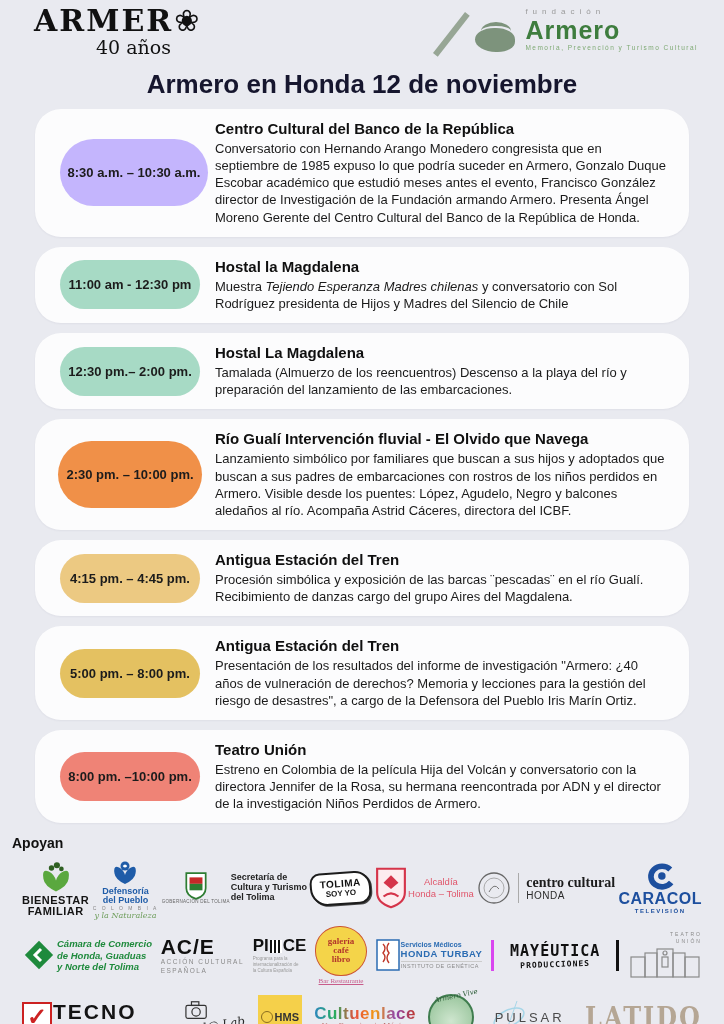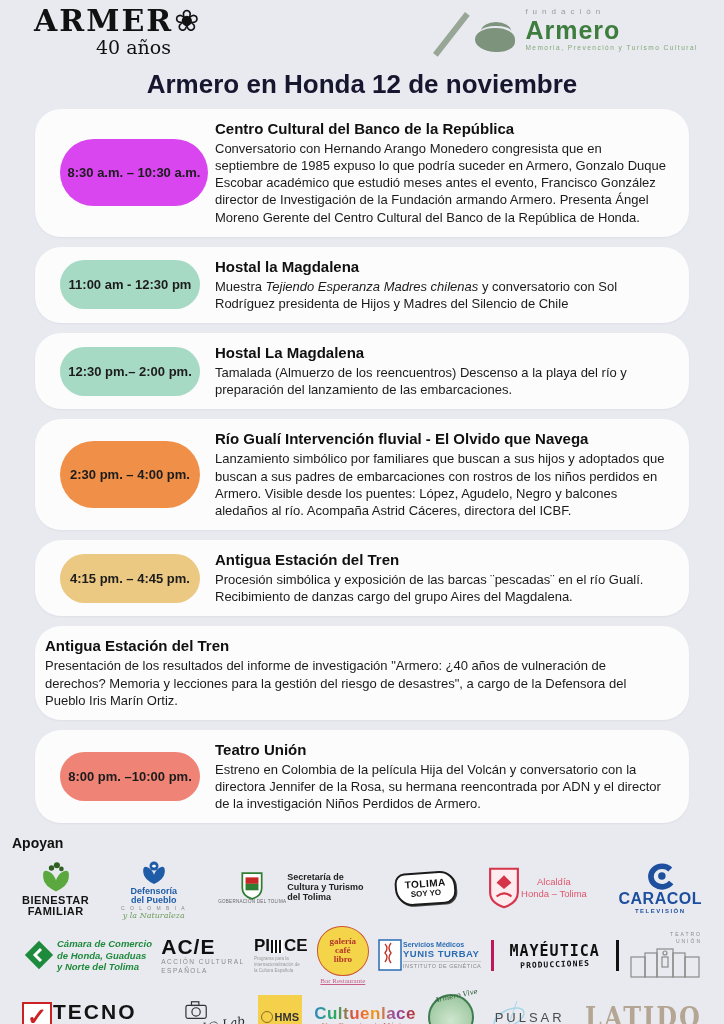--- a/index.html
+++ b/index.html
@@ -65,21 +65,21 @@
   .s-ace-sub { font-size:6.5px; color:#8a8a8a; letter-spacing:1.5px; line-height:1.3; }
   .s-pice { font-size:17px; font-weight:bold; color:#101010; display:flex; align-items:center; }
   .s-pice .bars { width:12px; height:13px; margin:0 1px; background:repeating-linear-gradient(90deg,#101010 0 2px,#fff 2px 4px); }
   .s-pice-sub { font-size:4.5px; color:#999; line-height:1.3; }
   .s-galeria { width:52px; height:50px; background:#f4d449; border:1px solid #cc5533; border-radius:48% 52% 50% 50%; display:flex; flex-direction:column; align-items:center; justify-content:center; line-height:1; }
   .s-galeria span { font-family:"Liberation Serif", serif; font-size:9px; font-weight:bold; color:#b3372b; }
   .s-galeria-sub { font-size:7px; color:#c85c8a; text-decoration:underline; margin-top:2px; font-family:"Liberation Serif", serif; }
   .s-yunis-l1 { font-size:7px; font-weight:bold; color:#2b6cb3; }
   .s-yunis-l2 { font-size:9.5px; font-weight:bold; color:#2b6cb3; letter-spacing:.5px; }
   .s-yunis-sub { font-size:5.5px; color:#8a8a8a; letter-spacing:.5px; margin-top:2px; border-top:1px solid #ccc; padding-top:1px; }
-  .s-maye { border-left:3px solid #be185d; border-right:3px solid #111; padding:2px 16px; text-align:center; }
+  .s-maye { border-left:3px solid #d946ef; border-right:3px solid #111; padding:2px 16px; text-align:center; }
   .s-maye .m1 { font-size:15px; font-weight:bold; letter-spacing:1px; color:#101010; font-family:"DejaVu Sans Mono", monospace; }
   .s-maye .m2 { font-size:8px; font-weight:bold; letter-spacing:1px; color:#101010; transform:rotate(-2deg); font-family:"DejaVu Sans Mono", monospace; }
   .s-teatro-cap { font-size:5px; letter-spacing:2px; color:#8a8a8a; text-align:right; line-height:1.4; }
   .s-tecno-check { width:30px; height:30px; border:2px solid #cc2222; display:flex; align-items:center; justify-content:center; font-size:24px; font-weight:bold; color:#cc2222; background:#fff; }
   .s-tecno-big { font-size:21px; font-weight:bold; letter-spacing:2px; color:#141414; }
   .s-tecno-sub { font-size:11px; font-weight:bold; letter-spacing:4px; color:#141414; text-align:right; }
   .s-anima { transform:rotate(-10deg); font-size:12px; color:#2a2a2a; font-family:"DejaVu Serif", serif; font-style:italic; }
   .s-hms { width:44px; height:44px; background:#f5d04a; display:flex; align-items:center; justify-content:center; gap:2px; }
   .s-hms .ring { width:12px; height:12px; border:1.5px solid #8a6d1f; border-radius:50%; }
   .s-hms .txt { font-size:11px; font-weight:bold; color:#333; }
@@ -119,21 +119,21 @@
       </div>
     </div>
   </div>
 
   <div class="title">Armero en Honda 12 de noviembre</div>
 
   <div class="cards">
 
     <div class="card">
       <div class="pill-col">
-          <div class="pill tall" style="background: #d946ef; margin-left: 8px;"><span>8:30 a.m. – 10:30 a.m.</span></div>
+          <div class="pill tall" style="background: #c4b5fd; margin-left: 8px;"><span>8:30 a.m. – 10:30 a.m.</span></div>
         </div>
       <div class="content">
         <div class="event-title">Centro Cultural del Banco de la República</div>
         <div class="event-desc">Conversatorio con Hernando Arango Monedero congresista que en septiembre de 1985 expuso lo que podría suceder en Armero, Gonzalo Duque Escobar académico que estudió meses antes el evento, Francisco González director de Investigación de la Fundación armando Armero. Presenta Ángel Moreno Gerente del Centro Cultural del Banco de la República de Honda.</div>
       </div>
     </div>
 
     <div class="card">
       <div class="pill-col">
           <div class="pill" style="background: rgb(167, 218, 197);"><span>11:00 am - 12:30 pm</span></div>
@@ -149,39 +149,42 @@
           <div class="pill" style="background: rgb(167, 218, 197);"><span>12:30 pm.– 2:00 pm.</span></div>
         </div>
       <div class="content">
         <div class="event-title">Hostal La Magdalena</div>
         <div class="event-desc">Tamalada (Almuerzo de los reencuentros) Descenso a la playa del río y preparación del lanzamiento de las embarcaciones.</div>
       </div>
     </div>
 
     <div class="card">
       <div class="pill-col">
-          <div class="pill tall" style="background: rgb(240, 144, 72);"><span>2:30 pm. – 4:00 pm.</span></div>
+          <div class="pill tall" style="background: rgb(240, 144, 72);"><span>2:30 pm. – 10:00 pm.</span></div>
         </div>
       <div class="content">
         <div class="event-title">Río Gualí  Intervención fluvial  - El Olvido que Navega</div>
         <div class="event-desc">Lanzamiento simbólico  por familiares que buscan a sus hijos  y adoptados que buscan a sus padres de embarcaciones con rostros de los niños perdidos en Armero. Visible desde los puentes: López, Agudelo, Negro y balcones aledaños al río. Acompaña Astrid Cáceres, directora del ICBF.</div>
       </div>
     </div>
 
     <div class="card">
       <div class="pill-col">
           <div class="pill" style="background: rgb(236, 201, 130);"><span>4:15 pm. – 4:45 pm.</span></div>
         </div>
       <div class="content">
         <div class="event-title">Antigua Estación del Tren</div>
         <div class="event-desc">Procesión simbólica y exposición de las barcas ¨pescadas¨ en el río Gualí. Recibimiento de danzas cargo del grupo Aires del Magdalena.</div>
       </div>
     </div>
 
     <div class="card">
+      <div class="pill-col">
+          <div class="pill" style="background: rgb(228, 193, 97);"><span>5:00 pm. – 8:00 pm.</span></div>
+        </div>
       <div class="content">
         <div class="event-title">Antigua Estación del Tren</div>
         <div class="event-desc">Presentación de los resultados del informe de investigación "Armero: ¿40 años de vulneración de derechos? Memoria y lecciones para la gestión del riesgo de desastres", a cargo de la Defensora del Pueblo Iris Marín Ortiz.</div>
       </div>
     </div>
 
     <div class="card">
       <div class="pill-col">
           <div class="pill" style="background: rgb(239, 131, 118);"><span>8:00 pm. –10:00 pm.</span></div>
         </div>
@@ -247,20 +250,32 @@
           <path d="M2 2 h26 v22 q0 10 -13 14 Q2 34 2 24 Z" fill="#fdecef" stroke="#d5344a" stroke-width="2"></path>
           <path d="M15 8 l7 7 -7 6 -7 -6 Z" fill="#d5344a"></path>
           <path d="M8 28 q7 -6 14 0" stroke="#d5344a" fill="none" stroke-width="2"></path>
         </svg>
       <div class="s-alc-txt lstack">
         <span>Alcaldía</span>
         <span>Honda – Tolima</span>
       </div>
     </div>
     <div class="logo">
+      <svg width="34" height="34" viewBox="0 0 34 34">
+          <circle cx="17" cy="17" r="15" fill="none" stroke="#666" stroke-width="1.3"></circle>
+          <circle cx="17" cy="17" r="10" fill="none" stroke="#999" stroke-width="0.8"></circle>
+          <path d="M12 21 q5 -10 10 -3" stroke="#777" fill="none" stroke-width="1"></path>
+        </svg>
+      <div class="s-cc-div"></div>
+      <div class="lstack">
+        <span class="s-cc-name">centro cultural</span>
+        <span class="s-cc-sub">HONDA</span>
+      </div>
+    </div>
+    <div class="logo">
       <div class="stack">
         <svg width="36" height="28" viewBox="0 0 34 30">
             <path d="M28 7 A 12 11 0 1 0 29 21" stroke="#1d4f9e" stroke-width="6" fill="none"></path>
             <circle cx="19" cy="14" r="4" fill="#1d4f9e"></circle>
           </svg>
         <span class="s-caracol-name">CARACOL</span>
         <span class="s-caracol-sub">TELEVISIÓN</span>
       </div>
     </div>
   </div>
@@ -300,21 +315,21 @@
       </div>
       <span class="s-galeria-sub">Bar Restaurante</span>
     </div>
     <div class="logo">
       <svg width="24" height="34" viewBox="0 0 24 32">
           <rect x="1" y="1" width="22" height="30" fill="#fff" stroke="#2b6cb3" stroke-width="1.5"></rect>
           <path d="M7 5 q4 4 0 9 q4 4 0 9 M13 4 q-4 5 0 10 q-4 5 0 10" stroke="#c0392b" stroke-width="1.4" fill="none"></path>
         </svg>
       <div class="lstack">
         <span class="s-yunis-l1">Servicios Médicos</span>
-        <span class="s-yunis-l2">YUNIS TURBAY</span>
+        <span class="s-yunis-l2">HONDA TURBAY</span>
         <span class="s-yunis-sub">INSTITUTO DE GENÉTICA</span>
       </div>
     </div>
     <div class="s-maye">
       <div class="m1">MAYÉUTICA</div>
       <div class="m2">PRODUCCIONES</div>
     </div>
     <div class="stack">
       <div class="s-teatro-cap lstack" style="align-self:flex-end;">
         <span>TEATRO</span>

